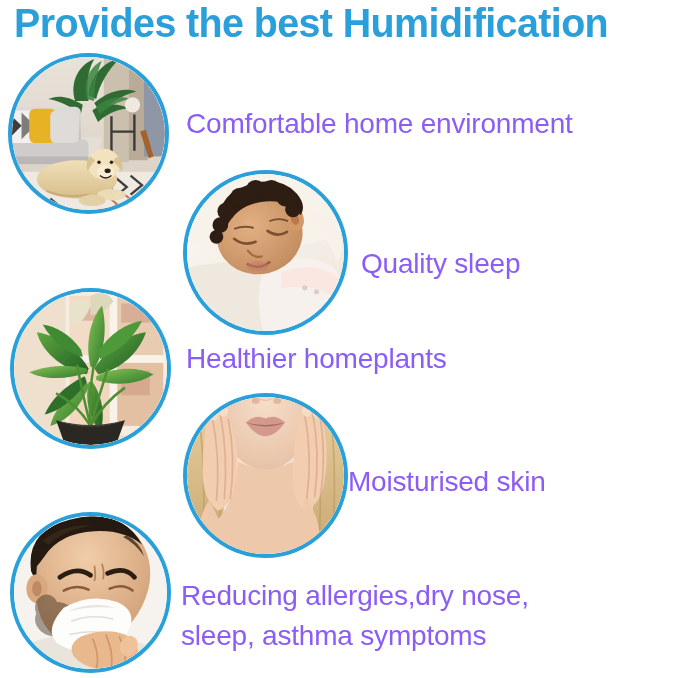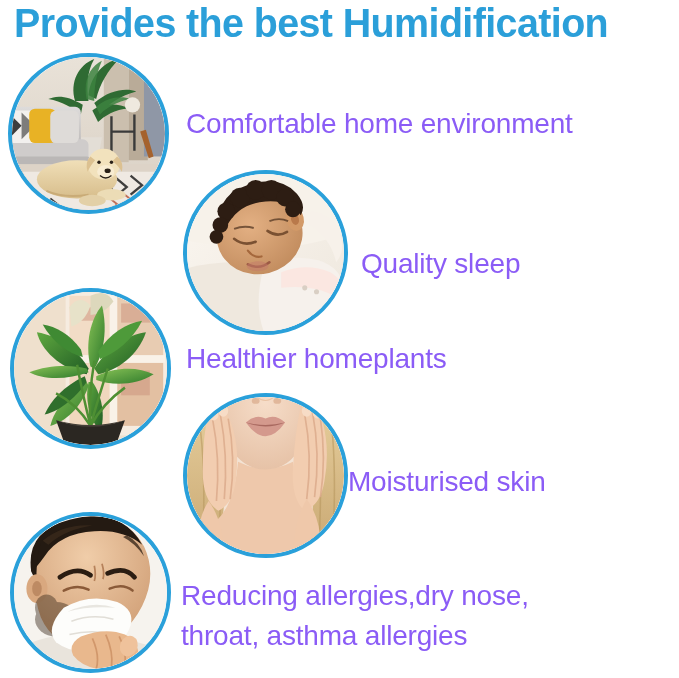--- a/index.html
+++ b/index.html
@@ -412,13 +412,13 @@
       <g stroke="#cf9468" stroke-width="1.8" fill="none" opacity=".9">
         <path d="M82 128 q8 18 4 32"></path>
           <path d="M96 124 q8 18 6 34"></path>
         <path d="M110 126 q8 16 6 30"></path>
       </g>
       <ellipse cx="120" cy="136" rx="9" ry="11" transform="rotate(24 120 136)" fill="#efc29b"></ellipse>
     </g>
   </svg>
 </div>
 <div id="label-allergy" class="benefit-label">Reducing allergies,dry nose,
-throat, asthma allergies</div>
+sleep, asthma symptoms</div>
 
 </body></html>

